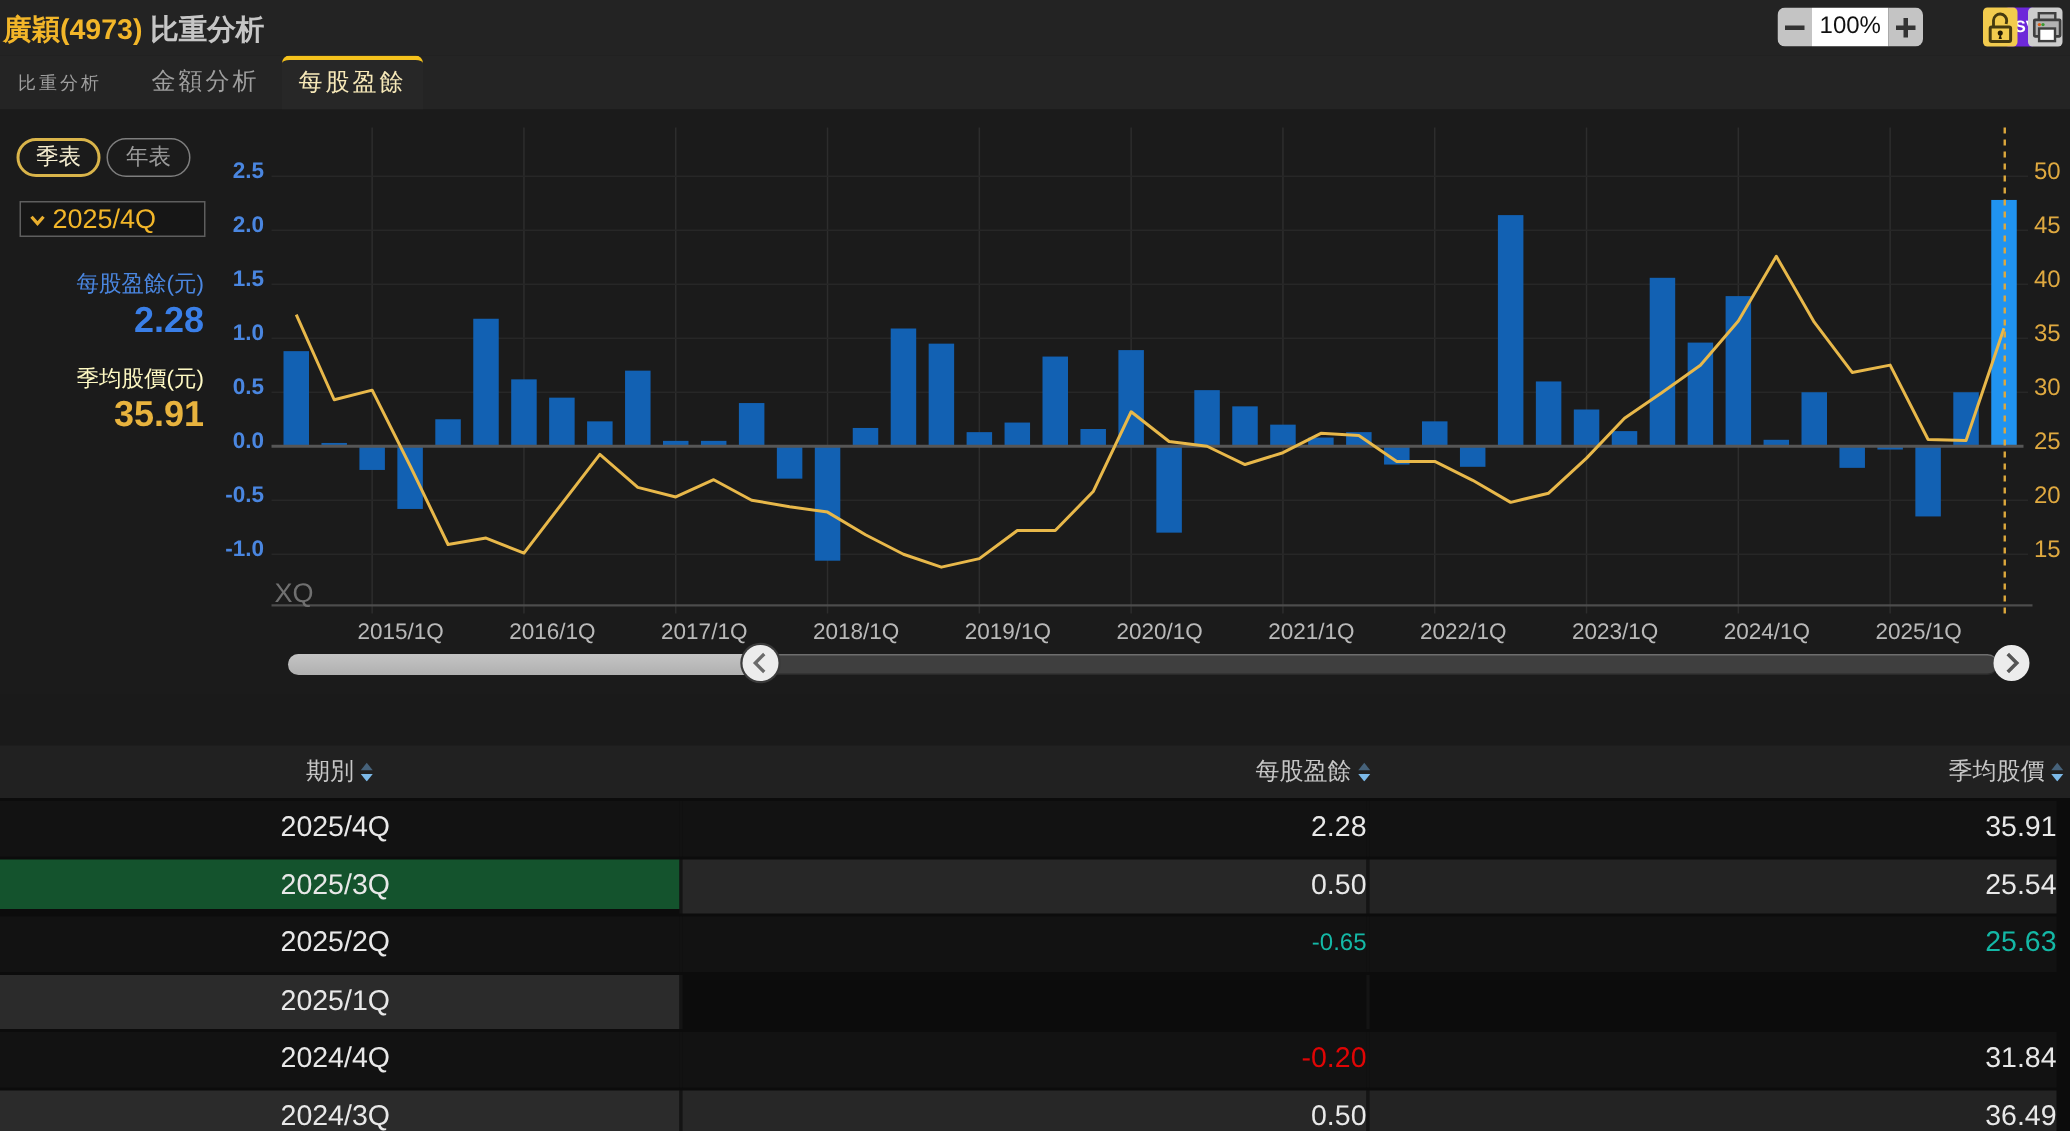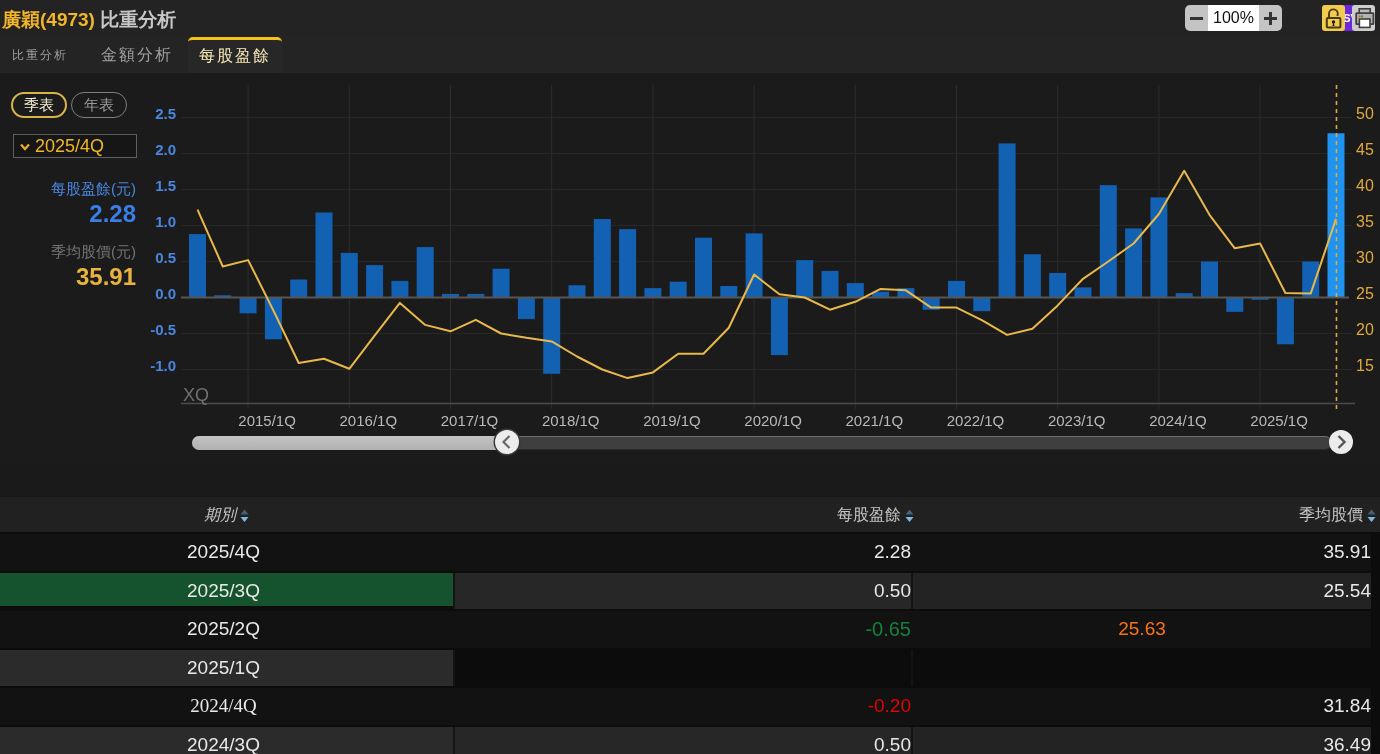--- a/index.html
+++ b/index.html
@@ -148,38 +148,38 @@
 <div class="abs" style="left:11px;top:92px;width:56px;height:26px;border:2px solid #d9b44a;border-radius:14px;color:#f5edd0;font-size:15px;text-align:center;line-height:22px;">季表</div>
 <div class="abs" style="left:71px;top:92px;width:56px;height:26px;border:1px solid #7e7e7e;border-radius:14px;color:#9a9a9a;font-size:15px;text-align:center;line-height:24px;">年表</div>
 <div class="abs" style="left:13px;top:134px;width:124px;height:24px;border:1px solid #5e5e5e;background:#161616;">
   <svg width="12" height="8" style="position:absolute;left:5px;top:8px;" viewBox="0 0 12 8">
       <path d="M2 1.5 L6 6 L10 1.5" fill="none" stroke="#e8ae2e" stroke-width="2.2"></path>
     </svg>
   <span style="position:absolute;left:21px;top:1px;font-size:18px;color:#f2b629;">2025/4Q</span>
 </div>
 <div class="abs" style="left:0;top:180px;width:136px;text-align:right;font-size:15px;color:#4a86e0;">每股盈餘(元)</div>
 <div class="abs" style="left:0;top:200px;width:136px;text-align:right;font-size:24px;font-weight:bold;color:#3a7fe8;">2.28</div>
-<div class="abs" style="left:0;top:243px;width:136px;text-align:right;font-size:15px;color:#737373;">季均股價(元)</div>
+<div class="abs" style="left:0;top:243px;width:136px;text-align:right;font-size:15px;color:#fef9c3;">季均股價(元)</div>
 <div class="abs" style="left:0;top:263px;width:136px;text-align:right;font-size:24px;font-weight:bold;color:#e8b33e;">35.91</div>
 
 <div class="abs" style="left:192px;top:436px;width:1140px;height:14px;background:#3f3f3f;border-top:1px solid #6e6e6e;border-bottom:1px solid #2a2a2a;border-radius:7px;"></div>
 <div class="abs" style="left:192px;top:436px;width:315px;height:14px;background:linear-gradient(#c4c4c4,#b0b0b0);border-radius:7px;"></div>
 <div class="abs" style="left:495px;top:430px;width:24px;height:24px;background:#ececec;border-radius:50%;box-shadow:0 0 0 1.5px #3a3a3a;">
   <svg width="24" height="24" viewBox="0 0 24 24">
       <path d="M14.5 6 L8.5 12 L14.5 18" fill="none" stroke="#6a6a6a" stroke-width="2.2"></path>
     </svg>
 </div>
 <div class="abs" style="left:1329px;top:430px;width:24px;height:24px;background:#ececec;border-radius:50%;">
   <svg width="24" height="24" viewBox="0 0 24 24">
       <path d="M9.5 6 L15.5 12 L9.5 18" fill="none" stroke="#555" stroke-width="2.4"></path>
     </svg>
 </div>
 
 <div class="abs" style="left:0;top:497px;width:1380px;height:36px;background:#212121;color:#c6c6c6;font-size:16px;">
-  <div class="abs" style="left:0;top:0;width:453px;height:36px;text-align:center;line-height:36px;font-style:italic;">期別<svg width="9" height="13" viewBox="0 0 9 13" style="vertical-align:-2px;margin-left:4px;">
+  <div class="abs" style="left:0;top:0;width:453px;height:36px;text-align:center;line-height:36px;">期別<svg width="9" height="13" viewBox="0 0 9 13" style="vertical-align:-2px;margin-left:4px;">
         <path d="M4.5 0.5 L8.5 5.5 L0.5 5.5 Z" fill="#46627a"></path>
         <path d="M4.5 13 L8.5 8 L0.5 8 Z" fill="#7cb9e8"></path>
       </svg></div>
   <div class="abs" style="left:447px;top:0;width:467px;height:36px;text-align:right;line-height:36px;">每股盈餘<svg width="9" height="13" viewBox="0 0 9 13" style="vertical-align:-2px;margin-left:4px;">
         <path d="M4.5 0.5 L8.5 5.5 L0.5 5.5 Z" fill="#46627a"></path>
         <path d="M4.5 13 L8.5 8 L0.5 8 Z" fill="#7cb9e8"></path>
       </svg></div>
   <div class="abs" style="left:913px;top:0;width:463px;height:36px;text-align:right;line-height:36px;">季均股價<svg width="9" height="13" viewBox="0 0 9 13" style="vertical-align:-2px;margin-left:4px;">
         <path d="M4.5 0.5 L8.5 5.5 L0.5 5.5 Z" fill="#46627a"></path>
         <path d="M4.5 13 L8.5 8 L0.5 8 Z" fill="#7cb9e8"></path>
@@ -196,31 +196,31 @@
 <div style="position:absolute;left:0;top:572.6px;width:1380px;height:36.6px;">
 <div style="position:absolute;left:0;top:0;width:453px;height:33px;background:#14532d;color:#e8e8e8;font-size:19px;line-height:36.6px;text-align:center;text-indent:-6px;">2025/3Q</div>
 <div style="position:absolute;left:453px;top:0;width:2px;height:36.6px;background:#141414;"></div>
 <div style="position:absolute;left:455px;top:0;width:456px;height:36.6px;background:#272727;color:#e8e8e8;font-size:19px;line-height:36.6px;text-align:right;">0.50</div>
 <div style="position:absolute;left:911px;top:0;width:2px;height:36.6px;background:#141414;"></div>
 <div style="position:absolute;left:913px;top:0;width:458px;height:36.6px;background:#232323;color:#e8e8e8;font-size:19px;line-height:36.6px;text-align:right;">25.54</div>
 </div>
 <div style="position:absolute;left:0;top:611.2px;width:1380px;height:36.6px;">
 <div style="position:absolute;left:0;top:0;width:453px;height:36.6px;background:#121212;color:#e8e8e8;font-size:19px;line-height:36.6px;text-align:center;text-indent:-6px;">2025/2Q</div>
 <div style="position:absolute;left:453px;top:0;width:2px;height:36.6px;background:#121212;"></div>
-<div style="position:absolute;left:455px;top:0;width:456px;height:36.6px;background:#121212;color:#15803d;font-size:20px;line-height:36.6px;text-align:right;">-0.65</div>
+<div style="position:absolute;left:455px;top:0;width:456px;height:36.6px;background:#121212;color:#14b8a6;font-size:16px;line-height:36.6px;text-align:right;">-0.65</div>
 <div style="position:absolute;left:911px;top:0;width:2px;height:36.6px;background:#121212;"></div>
-<div style="position:absolute;left:913px;top:0;width:458px;height:36.6px;background:#121212;color:#f97316;font-size:19px;line-height:36.6px;text-align:center;">25.63</div>
+<div style="position:absolute;left:913px;top:0;width:458px;height:36.6px;background:#121212;color:#14b8a6;font-size:19px;line-height:36.6px;text-align:right;">25.63</div>
 </div>
 <div style="position:absolute;left:0;top:649.8px;width:1380px;height:36.6px;">
 <div style="position:absolute;left:0;top:0;width:453px;height:36.6px;background:#2b2b2b;color:#e8e8e8;font-size:19px;line-height:36.6px;text-align:center;text-indent:-6px;">2025/1Q</div>
 <div style="position:absolute;left:453px;top:0;width:2px;height:36.6px;background:#141414;"></div>
 <div style="position:absolute;left:911px;top:0;width:2px;height:36.6px;background:#141414;"></div>
 </div>
 <div style="position:absolute;left:0;top:688.4px;width:1380px;height:36.6px;">
-<div style="position:absolute;left:0;top:0;width:453px;height:36.6px;background:#121212;color:#e8e8e8;font-size:19px;line-height:36.6px;text-align:center;text-indent:-6px;font-family:Liberation Serif, serif;">2024/4Q</div>
+<div style="position:absolute;left:0;top:0;width:453px;height:36.6px;background:#121212;color:#e8e8e8;font-size:19px;line-height:36.6px;text-align:center;text-indent:-6px;">2024/4Q</div>
 <div style="position:absolute;left:453px;top:0;width:2px;height:36.6px;background:#121212;"></div>
 <div style="position:absolute;left:455px;top:0;width:456px;height:36.6px;background:#121212;color:#e00505;font-size:19px;line-height:36.6px;text-align:right;">-0.20</div>
 <div style="position:absolute;left:911px;top:0;width:2px;height:36.6px;background:#121212;"></div>
 <div style="position:absolute;left:913px;top:0;width:458px;height:36.6px;background:#121212;color:#e8e8e8;font-size:19px;line-height:36.6px;text-align:right;">31.84</div>
 </div>
 <div style="position:absolute;left:0;top:727.0px;width:1380px;height:36.6px;">
 <div style="position:absolute;left:0;top:0;width:453px;height:36.6px;background:#2b2b2b;color:#e8e8e8;font-size:19px;line-height:36.6px;text-align:center;text-indent:-6px;">2024/3Q</div>
 <div style="position:absolute;left:453px;top:0;width:2px;height:36.6px;background:#141414;"></div>
 <div style="position:absolute;left:455px;top:0;width:456px;height:36.6px;background:#272727;color:#e8e8e8;font-size:19px;line-height:36.6px;text-align:right;">0.50</div>
 <div style="position:absolute;left:911px;top:0;width:2px;height:36.6px;background:#141414;"></div>

